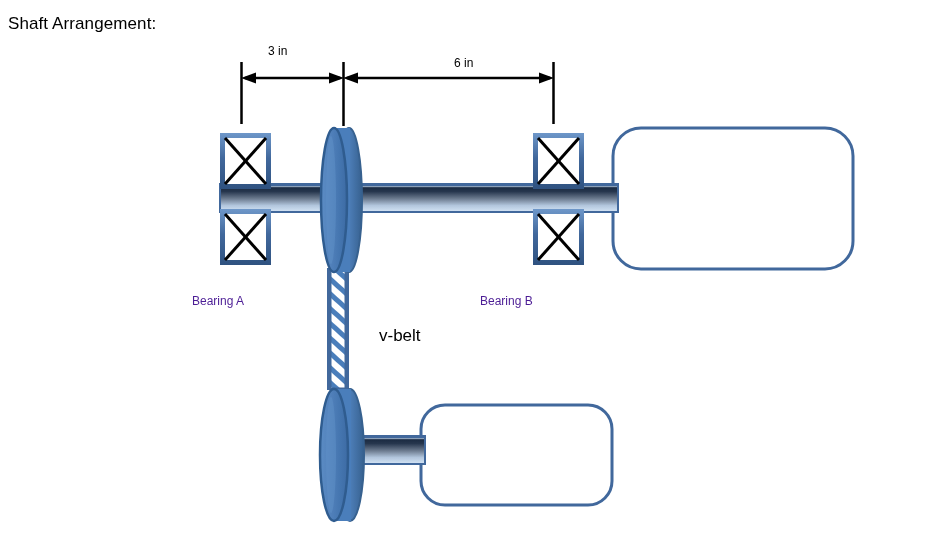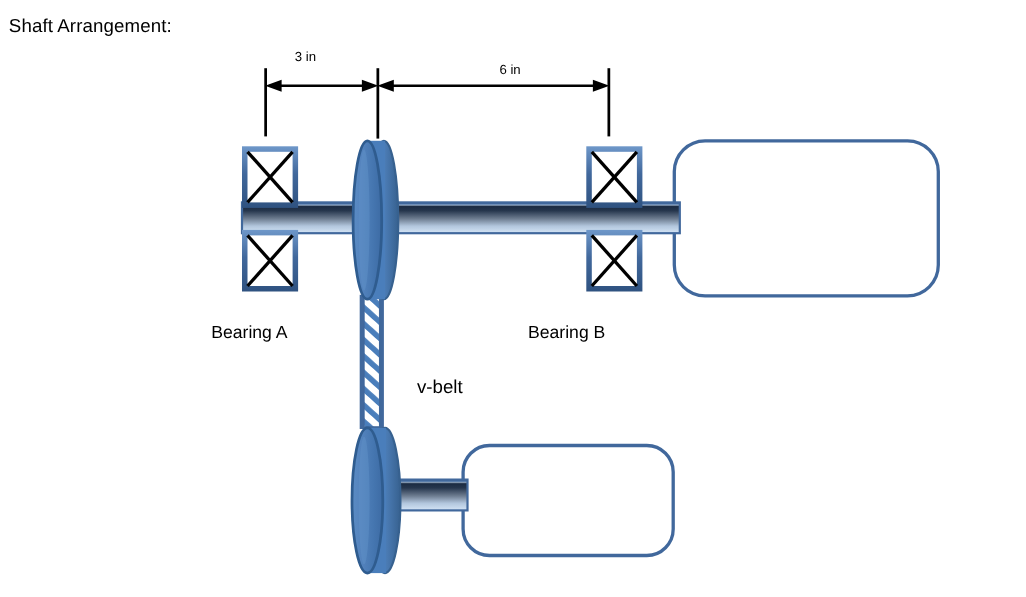--- a/index.html
+++ b/index.html
@@ -34,35 +34,34 @@
   .dim-label {
     position: absolute;
     font-size: 12px;
     color: #000000;
     white-space: nowrap;
   }
   .dim-3in { left: 268px; top: 44px; }
   .dim-6in { left: 426px; top: 56px; margin-left: 28px; }
   .bearing-label {
     position: absolute;
-    font-size: 16px;
-    color: #000000;
+    font-size: 12px;
+    color: #4c1d95;
     white-space: nowrap;
     text-align: center;
   }
   .bearing-a-label { left: 192px; top: 294px; }
   .bearing-b-label { left: 480px; top: 294px; }
   .vbelt-label {
     position: absolute;
     left: 379px;
     top: 326px;
     font-size: 17px;
     color: #000000;
     white-space: nowrap;
-    margin-top: 16px;
   }
   .box-label {
     position: absolute;
     font-size: 17px;
     color: #000000;
     white-space: nowrap;
   }
   .gearbox-label { left: 643px; top: 188px; }
   .motor-label   { left: 448px; top: 443px; }
 </style>

